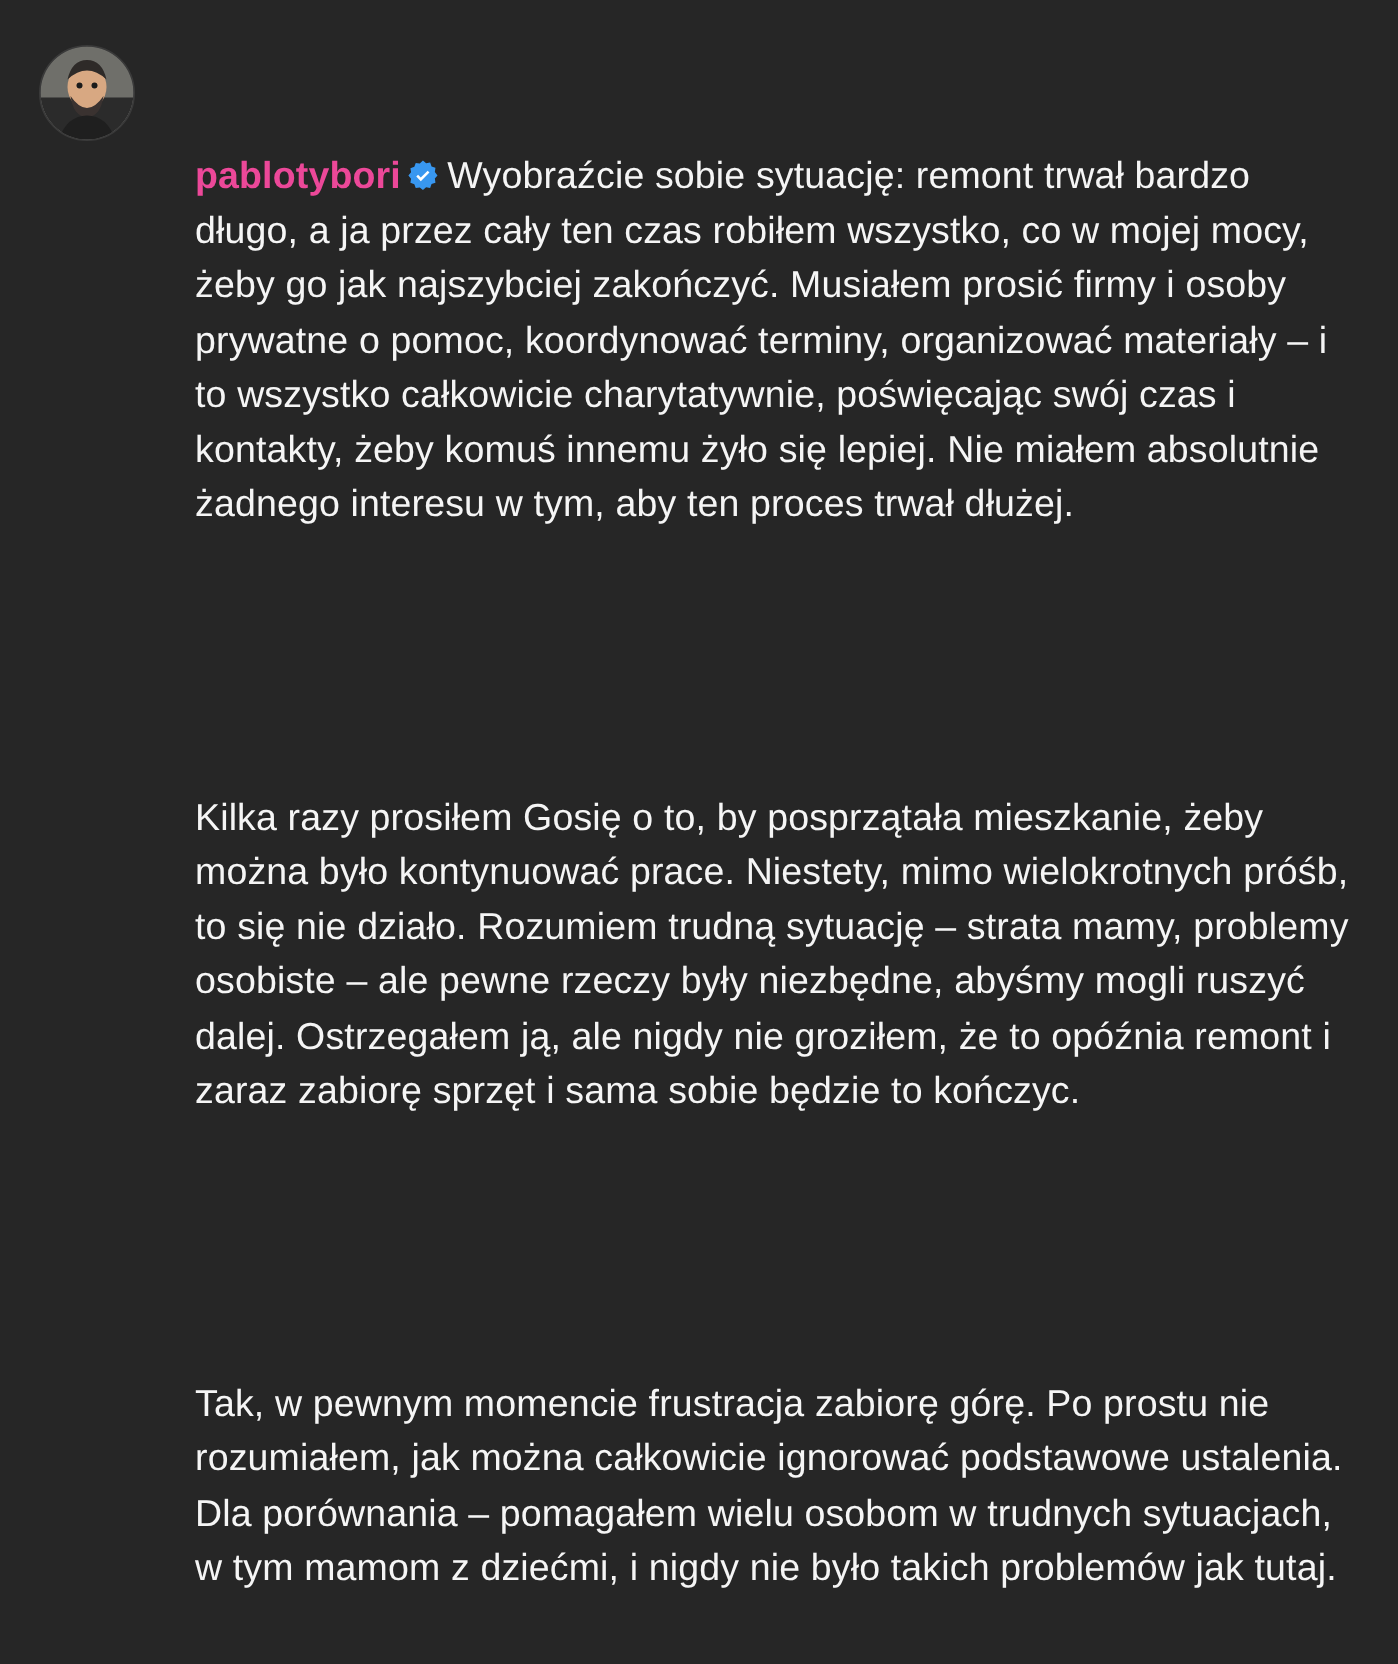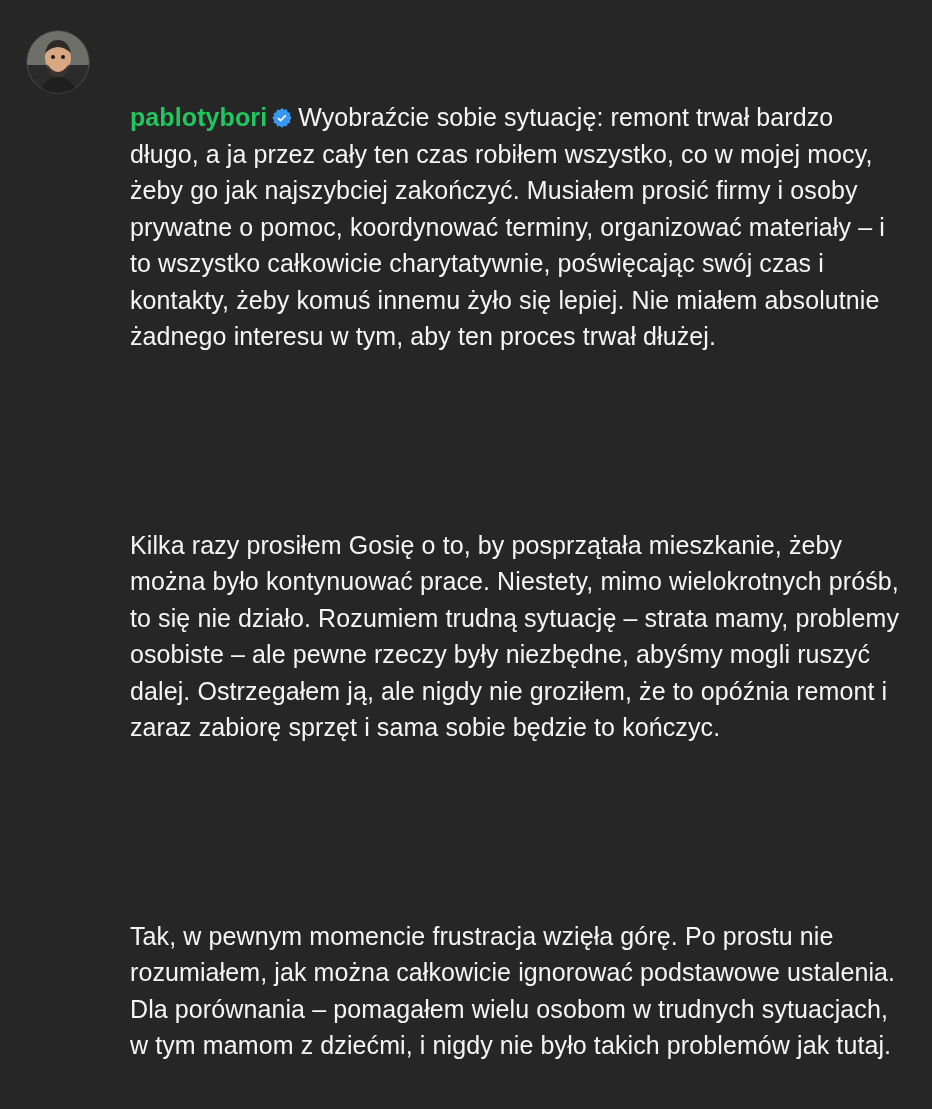--- a/index.html
+++ b/index.html
@@ -43,21 +43,21 @@
   .caption {
     font-size: 25px;
     line-height: 1.46;
     letter-spacing: 0.1px;
     color: #f5f5f5;
     white-space: pre-wrap;
     word-wrap: break-word;
   }
   .username {
     font-weight: bold;
-    color: #22c55e;
+    color: #ec4899;
     font-size: 25px;
   }
   .verified-badge {
     display: inline-block;
     vertical-align: -3px;
     width: 22px;
     height: 22px;
     margin: 0 5px 0 4px;
   }
   .para {
@@ -96,19 +96,19 @@
 
   <div class="body">
     <div class="caption">
       <p class="para"><span class="username">pablotybori</span><span class="verified-badge"><svg width="22" height="22" viewBox="0 0 24 24">
               <path fill="#3897f0" d="M12 1.2l2.5 2.1 3.2-.5 1.1 3.1 3.1 1.1-.5 3.2L23.5 13l-2.1 2.5.5 3.2-3.1 1.1-1.1 3.1-3.2-.5L12 24.6l-2.5-2.1-3.2.5-1.1-3.1-3.1-1.1.5-3.2L0.5 13l2.1-2.5-.5-3.2 3.1-1.1L6.3 3.1l3.2.5z" transform="scale(0.92) translate(1,0)"></path>
               <path fill="#ffffff" d="M10.4 16.1l-3.3-3.3 1.3-1.3 2 2 5-5 1.3 1.3z"></path>
             </svg></span><span>Wyobraźcie sobie sytuację: remont trwał bardzo długo, a ja przez cały ten czas robiłem wszystko, co w mojej mocy, żeby go jak najszybciej zakończyć. Musiałem prosić firmy i osoby prywatne o pomoc, koordynować terminy, organizować materiały – i to wszystko całkowicie charytatywnie, poświęcając swój czas i kontakty, żeby komuś innemu żyło się lepiej. Nie miałem absolutnie żadnego interesu w tym, aby ten proces trwał dłużej.</span></p>
       <div class="gap"></div>
       <p class="para">Kilka razy prosiłem Gosię o to, by posprzątała mieszkanie, żeby można było kontynuować prace. Niestety, mimo wielokrotnych próśb, to się nie działo. Rozumiem trudną sytuację – strata mamy, problemy osobiste – ale pewne rzeczy były niezbędne, abyśmy mogli ruszyć dalej. Ostrzegałem ją, ale nigdy nie groziłem, że to opóźnia remont i zaraz zabiorę sprzęt i sama sobie będzie to kończyc.</p>
       <div class="gap"></div>
-      <p class="para">Tak, w pewnym momencie frustracja wzięła górę. Po prostu nie rozumiałem, jak można całkowicie ignorować podstawowe ustalenia. Dla porównania – pomagałem wielu osobom w trudnych sytuacjach, w tym mamom z dziećmi, i nigdy nie było takich problemów jak tutaj.</p>
+      <p class="para">Tak, w pewnym momencie frustracja zabiorę górę. Po prostu nie rozumiałem, jak można całkowicie ignorować podstawowe ustalenia. Dla porównania – pomagałem wielu osobom w trudnych sytuacjach, w tym mamom z dziećmi, i nigdy nie było takich problemów jak tutaj.</p>
       
       
     </div>
   </div>
 
 </div>
 
 </body></html>

